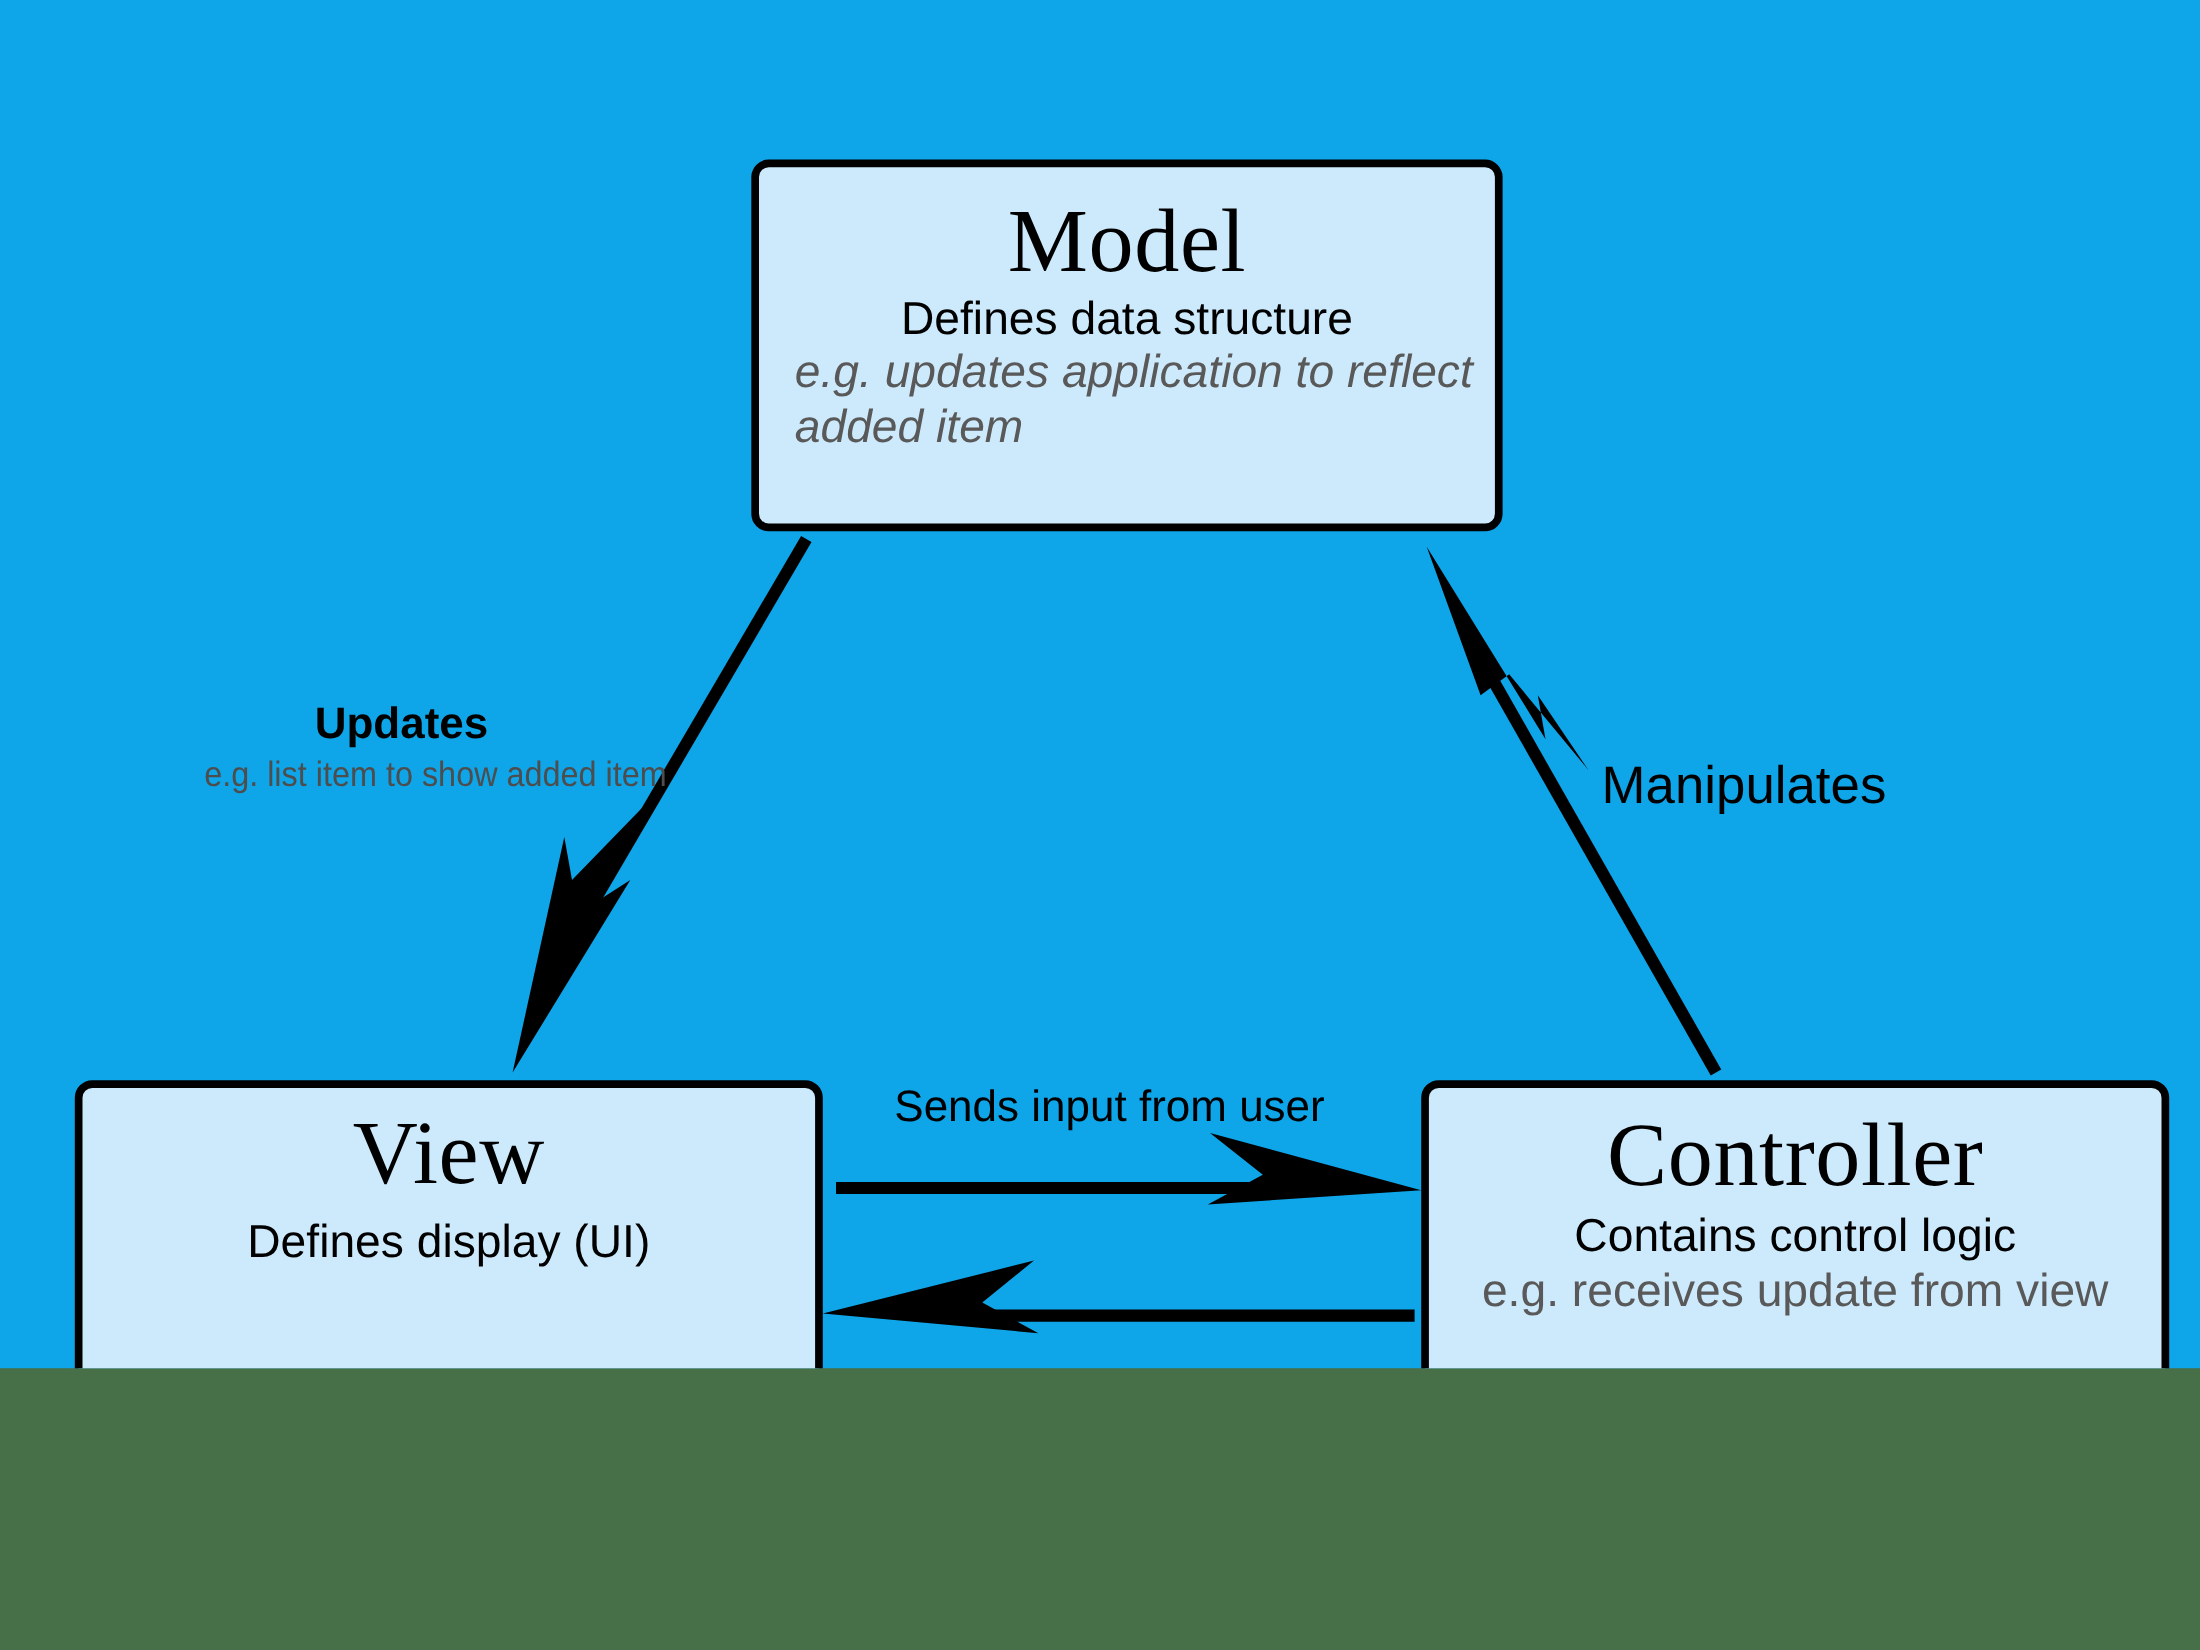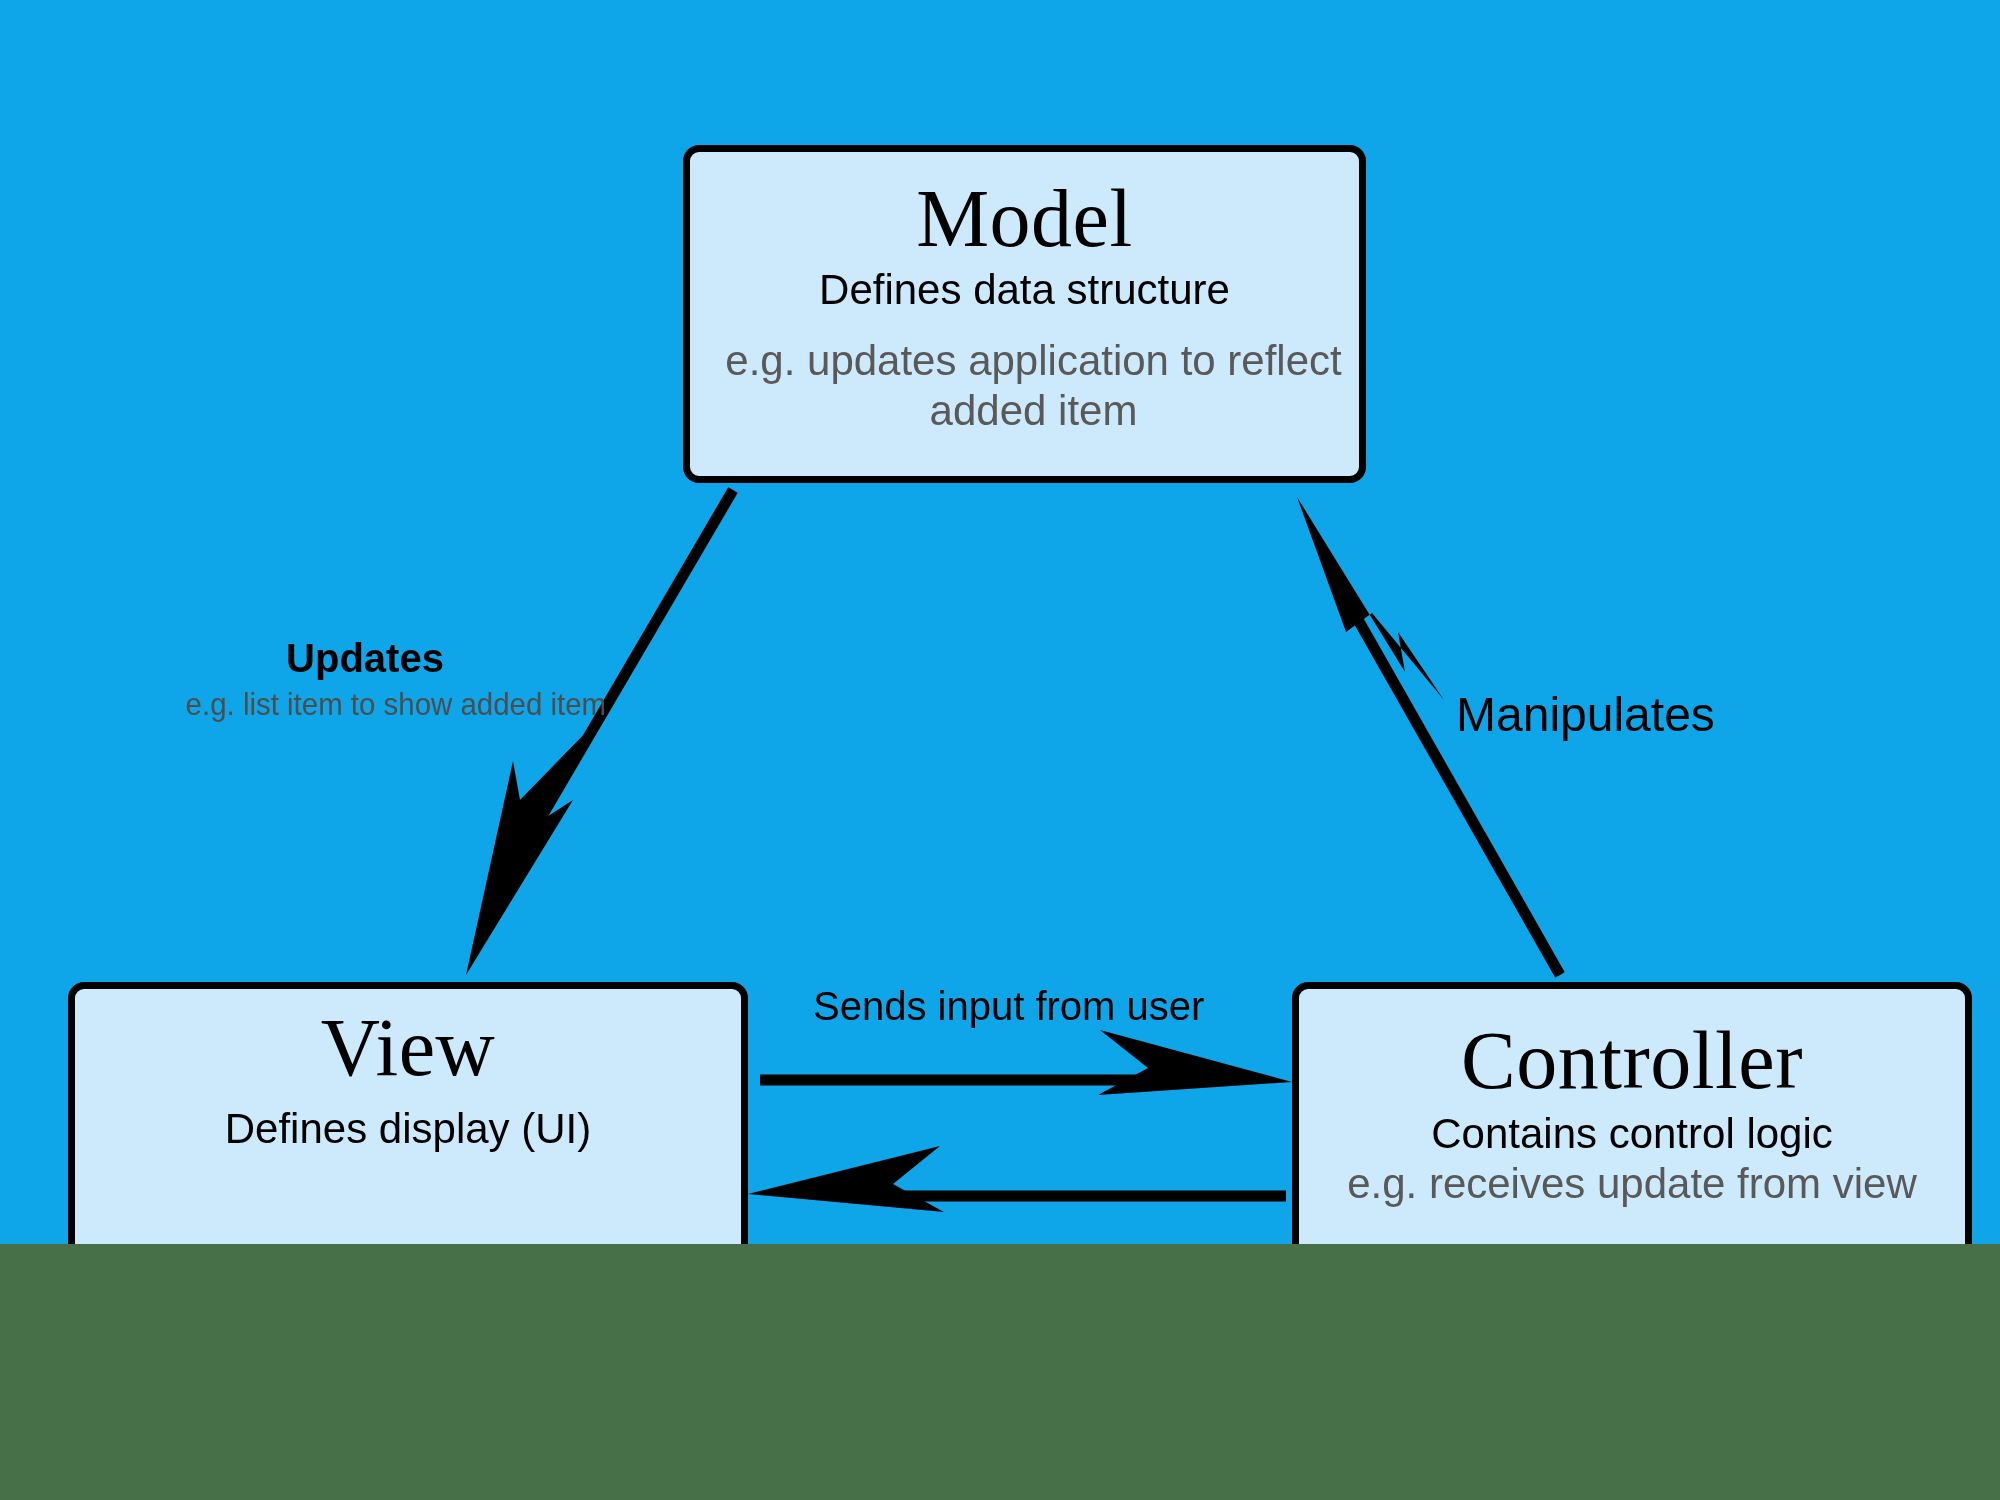--- a/index.html
+++ b/index.html
@@ -58,46 +58,47 @@
     left: 683px;
     top: 145px;
     width: 683px;
     height: 338px;
     padding-top: 26px;
   }
   #node-model .node-title { font-size: 82px; }
   #node-model .node-sub   { font-size: 42px; margin-top: 6px; }
   #node-model .node-eg    {
     font-size: 42px;
-    margin-top: 23px;
+    margin-top: 0;
     width: 640px;
-    text-align: center;
+    text-align: left;
     padding-left: 18px;
     box-sizing: border-box;
+    font-style: italic;
   }
 
   
   #node-view {
     left: 68px;
     top: 982px;
     width: 680px;
     height: 338px;
     padding-top: 18px;
   }
   #node-view .node-title { font-size: 82px; }
   #node-view .node-sub   { font-size: 42px; margin-top: 16px; }
   #node-view .node-eg    { font-size: 42px; margin-top: 4px; }
 
   
   #node-controller {
     left: 1292px;
     top: 982px;
     width: 680px;
     height: 338px;
-    padding-top: 31px;
+    padding-top: 20px;
   }
   #node-controller .node-title { font-size: 82px; }
   #node-controller .node-sub   { font-size: 42px; margin-top: 8px; }
   #node-controller .node-eg    { font-size: 42px; margin-top: 2px; }
 
   
   .edge-label {
     position: absolute;
     z-index: 4;
     color: #000000;

